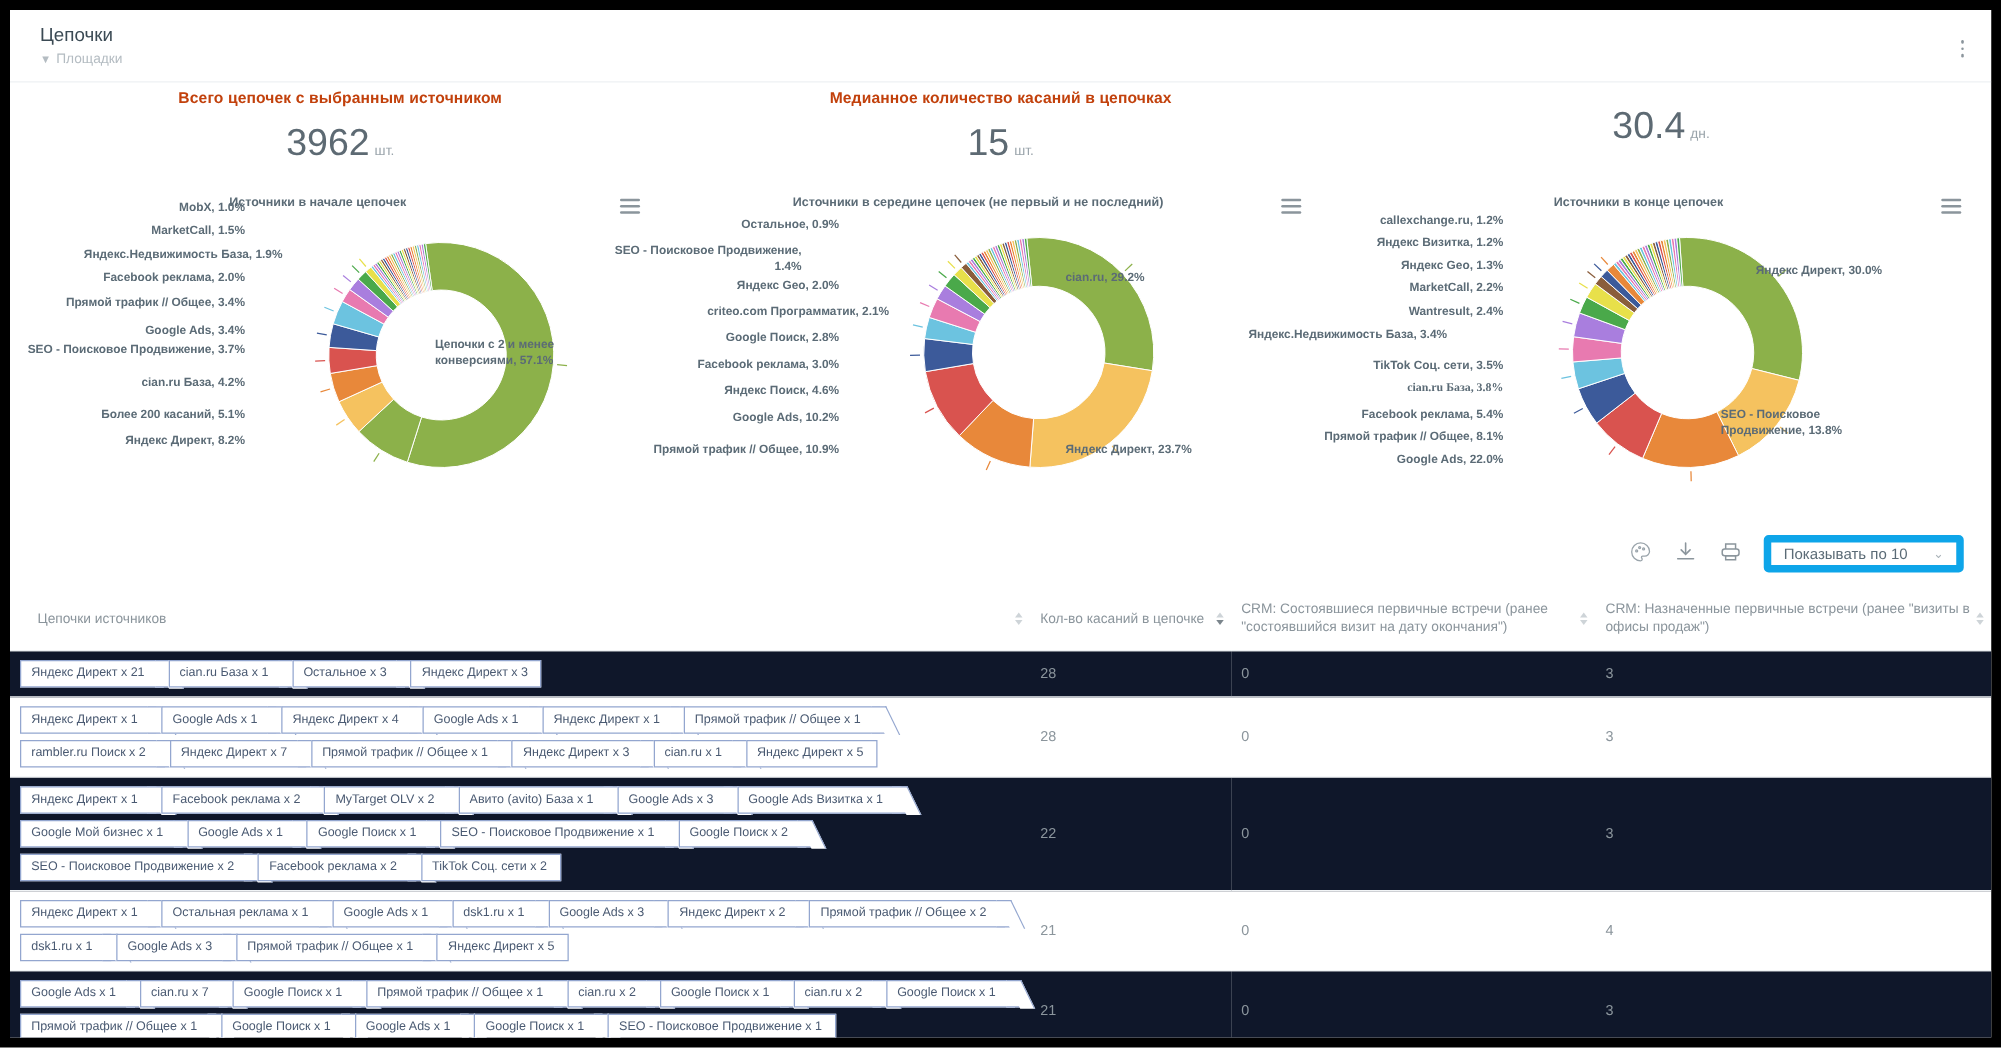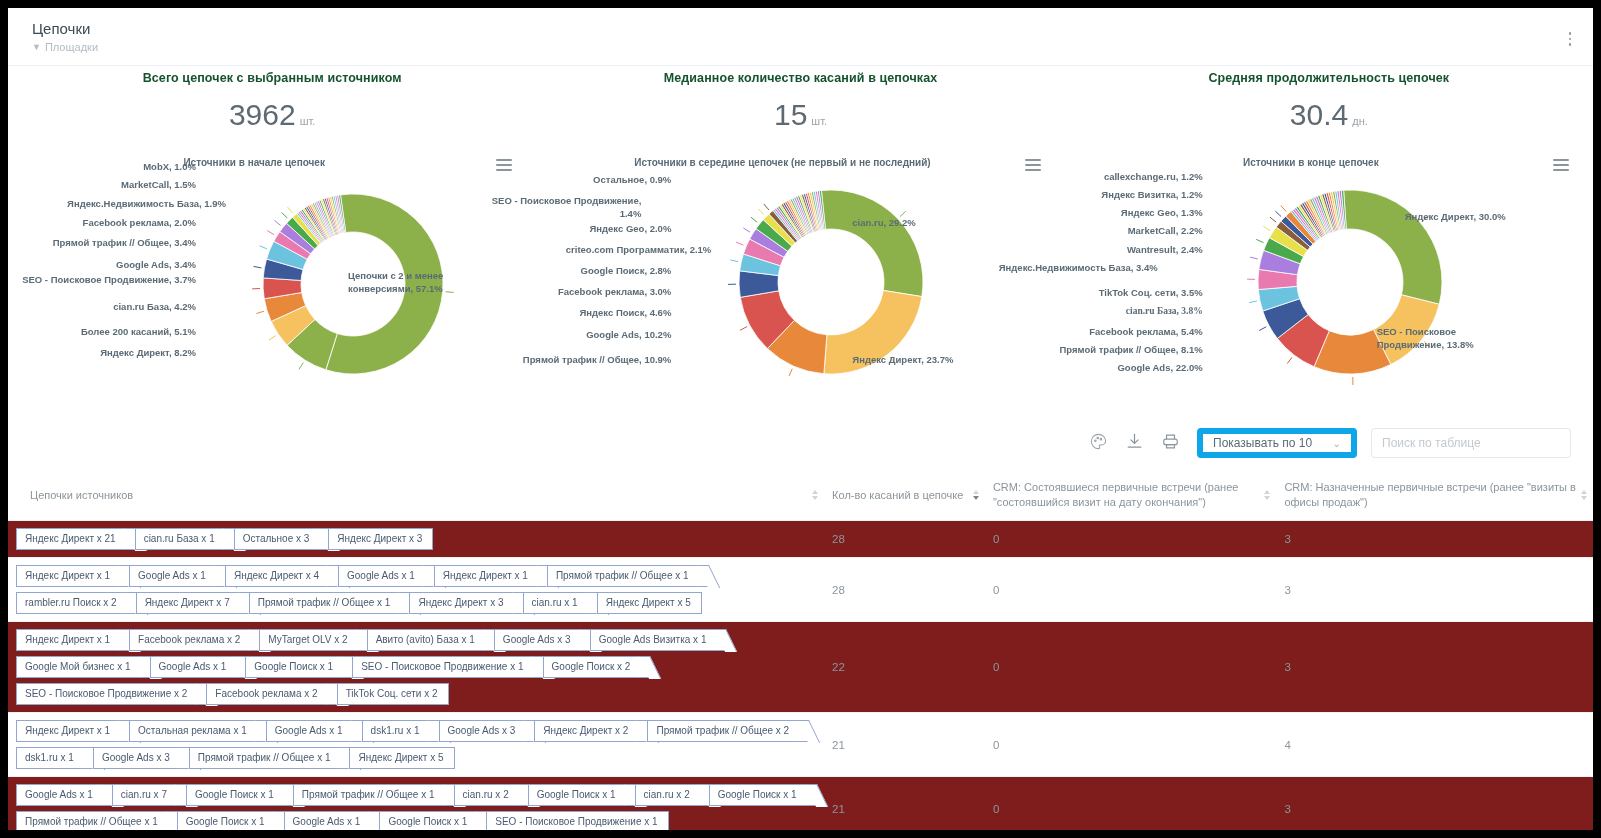--- a/index.html
+++ b/index.html
@@ -26,21 +26,21 @@
     position:absolute; right:16px; top:22px;
     width:14px; height:18px; display:flex; flex-direction:column;
     align-items:center; justify-content:center; gap:3px; cursor:pointer;
   }
   .kebab i { width:2.5px; height:2.5px; border-radius:50%; background:#8b959c; display:block; }
   .head-rule { position:absolute; left:0; right:0; top:57px; height:1px; background:#eef1f3; }
 
   
   .kpis { display:flex; margin-top:18px; }
   .kpi { flex:1; text-align:center; }
-  .kpi-label { font-size:12.5px; font-weight:bold; color:#14532d; letter-spacing:.1px; }
+  .kpi-label { font-size:12.5px; font-weight:bold; color:#c2410c; letter-spacing:.1px; }
   .kpi-value { margin-top:6px; font-size:30px; color:#5d6a73; font-weight:300; line-height:48px; }
   .kpi-unit { font-size:11px; color:#9aa4ab; font-weight:normal; margin-left:4px; vertical-align:baseline; }
 
   
   .charts { display:flex; margin-top:12px; }
   .chart-col { flex:1; position:relative; }
   .chart-title {
     font-size:10px; font-weight:bold; color:#5b6b76;
     text-align:center; padding-right:36px;
   }
@@ -93,21 +93,21 @@
   }
   .sorter .up, .sorter .dn { width:0;height:0;border-left:3px solid transparent;border-right:3px solid transparent; }
   .sorter .up { border-bottom:4px solid #ced4d8; }
   .sorter .dn { border-top:4px solid #ced4d8; }
   .sorter.active .dn { border-top-color:#7b858c; }
 
   table.grid td {
     font-size:11.5px; color:#8b959c; vertical-align:middle;
     padding:7px 8px; border-bottom:1px solid #f1f4f6;
   }
-  table.grid tr.alt td { background:#7f1d1d; }
+  table.grid tr.alt td { background:#0f172a; }
   td.chains { padding:6px 8px 6px 22px; }
   td.num { color:#98a1a8; font-size:11.5px; }
 
   .chiprow { display:flex; flex-wrap:wrap; gap:5px 4px; }
   .chip {
     position:relative; display:inline-block;
     border:1px solid #93a6cf; color:#4a5a72; background:#fff;
     font-size:10px; line-height:12px; padding:4px 10px 4px 8px;
     white-space:nowrap;
   }
@@ -154,21 +154,20 @@
         <span>3962</span><span class="kpi-unit">шт.</span>
       </div>
     </div>
     <div class="kpi">
       <div class="kpi-label">Медианное количество касаний в цепочках</div>
       <div class="kpi-value">
         <span>15</span><span class="kpi-unit">шт.</span>
       </div>
     </div>
     <div class="kpi">
-      <div class="kpi-label">Средняя продолжительность цепочек</div>
       <div class="kpi-value">
         <span>30.4</span><span class="kpi-unit">дн.</span>
       </div>
     </div>
   </div>
 
   <div class="charts">
 
     <div class="chart-col">
       <div class="chart-title">Источники в начале цепочек</div>
@@ -420,21 +419,20 @@
       <svg viewBox="0 0 24 24" width="19" height="19" fill="none" stroke="#8b959c" stroke-width="1.5">
         <path d="M7 9V4h10v5"></path>
           <rect x="3.5" y="9" width="17" height="7" rx="2.5"></rect>
           <path d="M7 16h10v4H7z"></path>
       </svg>
     </div>
     <div class="sel">
       <span>Показывать по 10</span>
       <span class="chev">⌄</span>
     </div>
-    <input class="search" placeholder="Поиск по таблице" style="">
   </div>
 
   <table class="grid">
     <colgroup>
       <col class="col-a">
         <col class="col-b">
         <col class="col-c">
         <col class="col-d">
     </colgroup>
     <thead>

